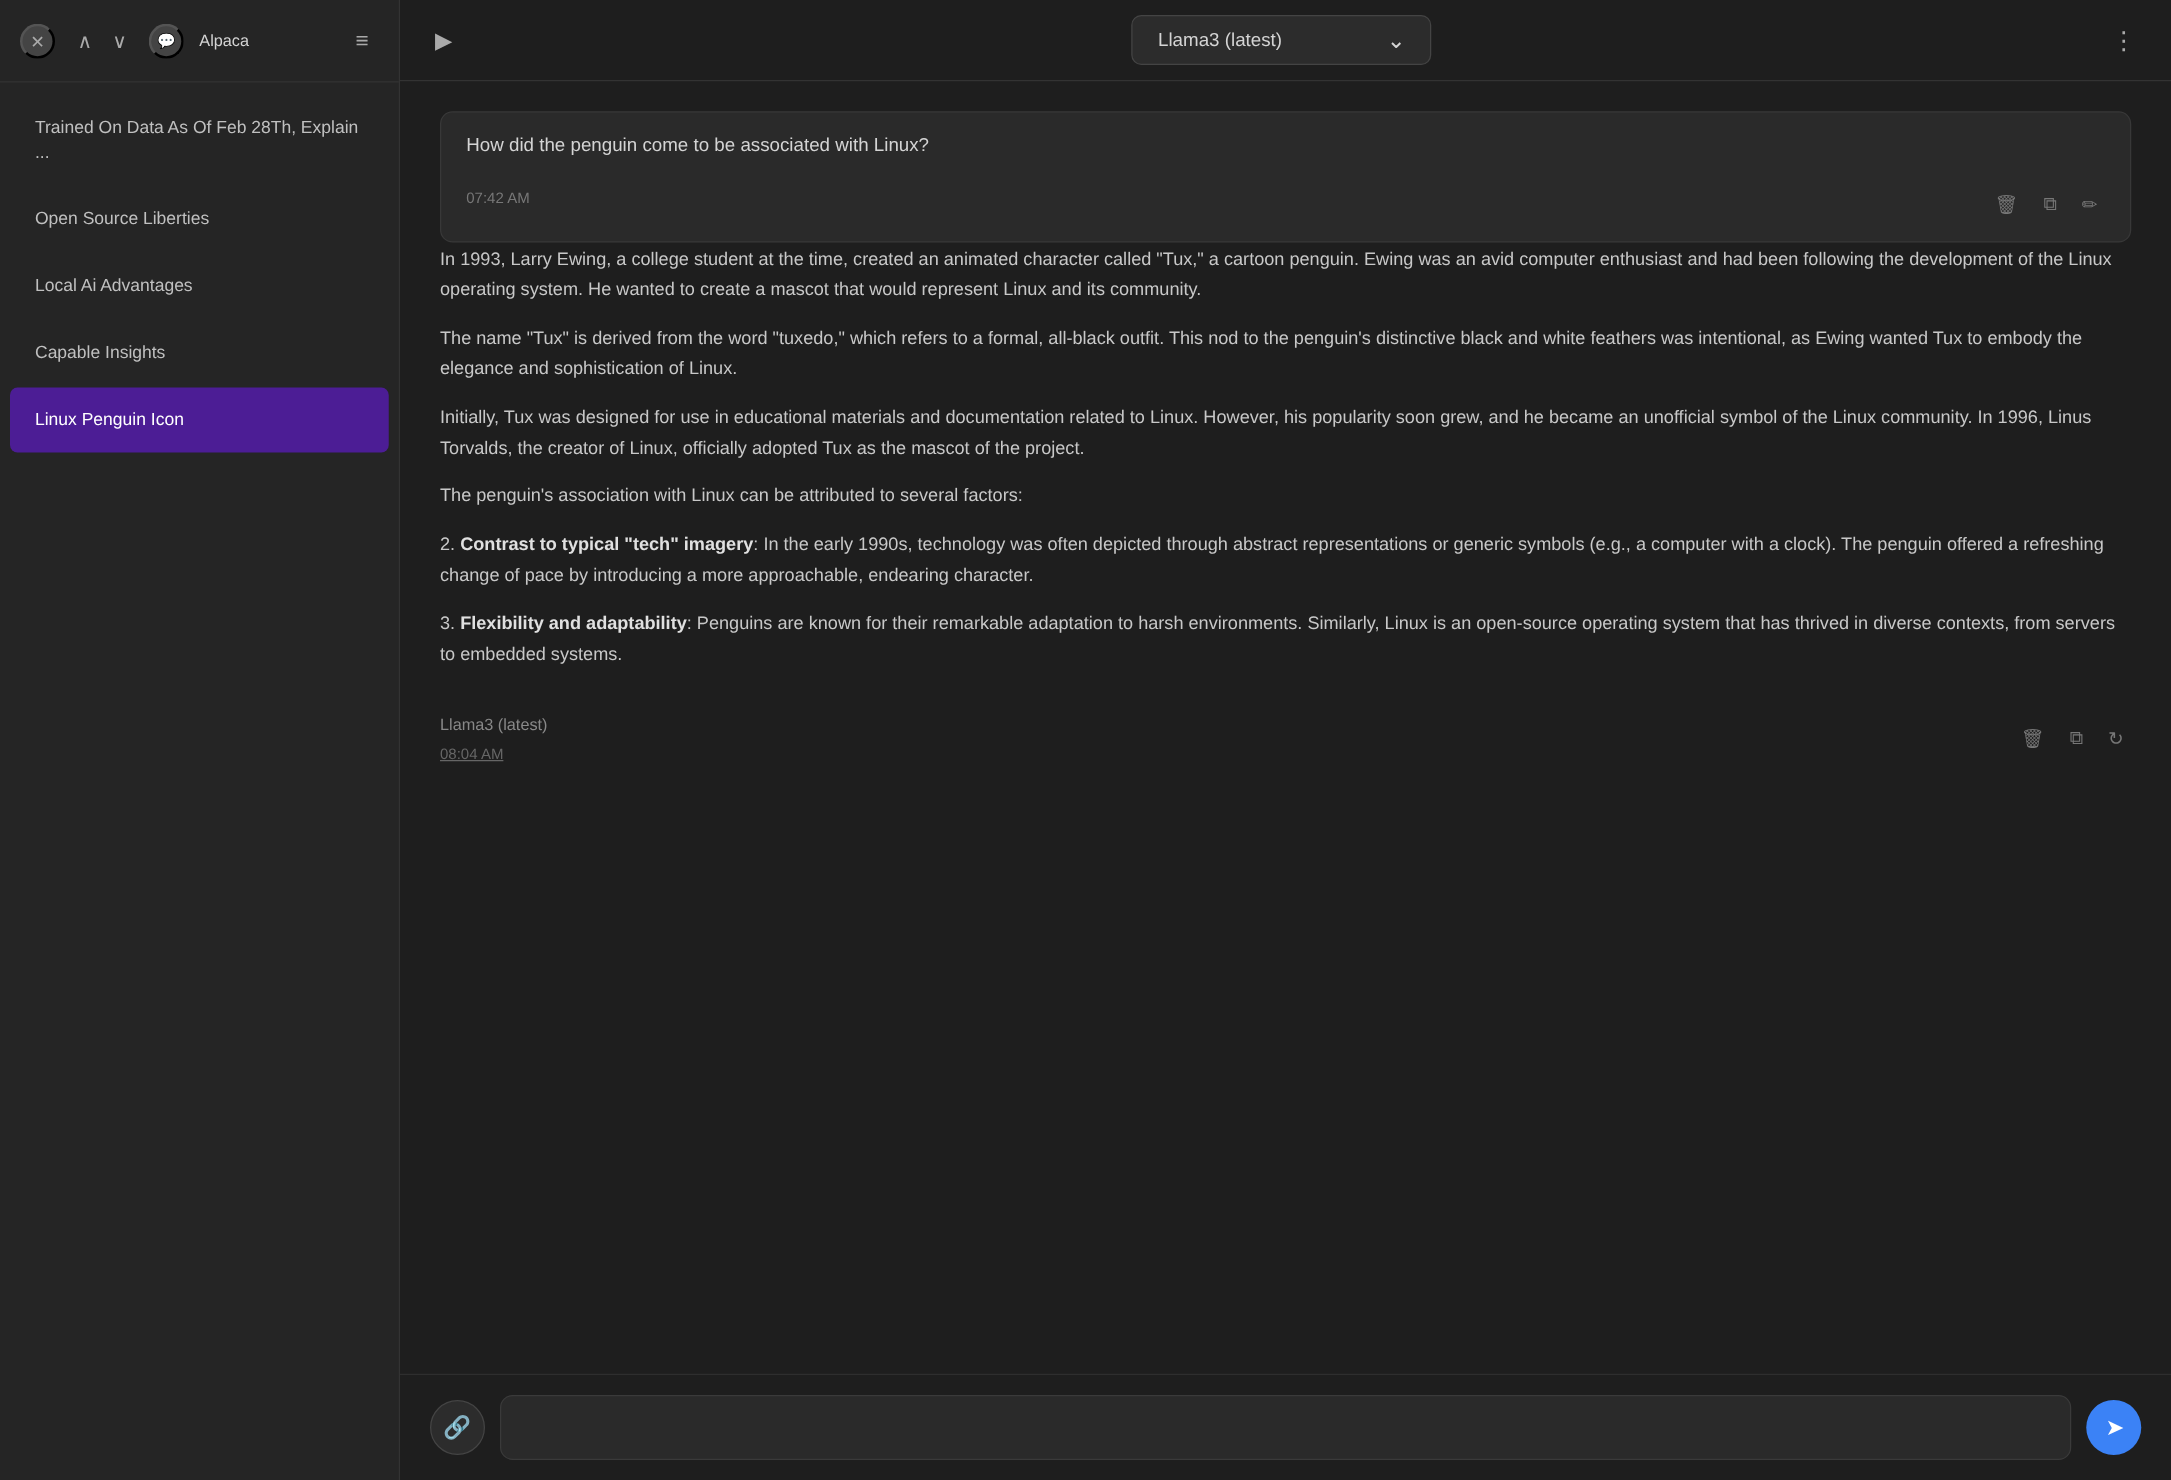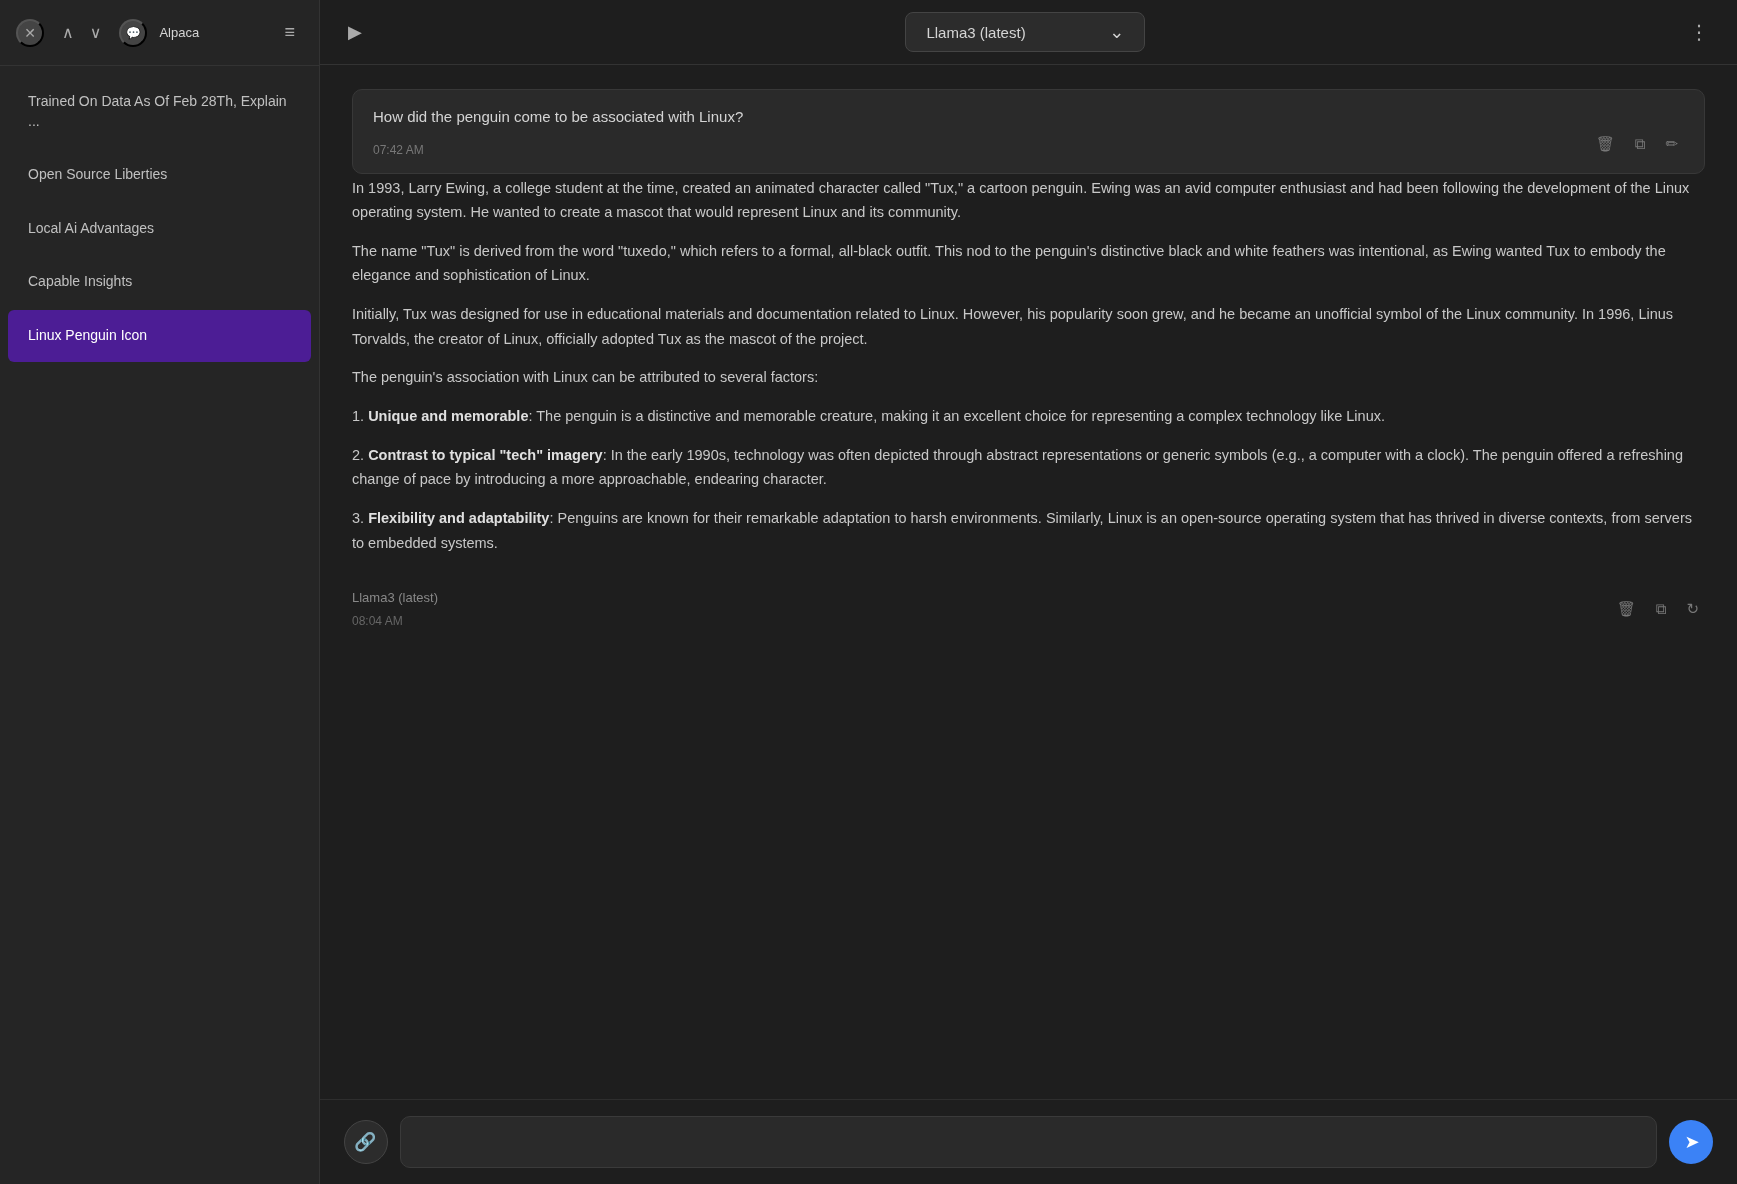--- a/index.html
+++ b/index.html
@@ -179,22 +179,22 @@
 
     .user-message-text {
       font-size: 15px;
       color: #d4d4d4;
       line-height: 1.5;
     }
 
     .user-message-footer {
       display: flex;
       justify-content: space-between;
-      align-items: flex-end;
-      margin-top: 2px;
+      align-items: flex-start;
+      margin-top: 22px;
     }
 
     .message-time {
       font-size: 12px;
       color: #777;
     }
 
     .message-actions {
       display: flex;
       gap: 8px;
@@ -245,20 +245,21 @@
     }
 
     .ai-model-name {
       font-size: 13px;
       color: #888;
     }
 
     .ai-model-time {
       font-size: 12px;
       color: #666;
+      text-decoration: underline;
     }
 
     
     .input-area {
       padding: 16px 24px;
       border-top: 1px solid #2e2e2e;
       display: flex;
       align-items: center;
       gap: 12px;
     }
@@ -393,23 +394,20 @@
         </div>
       </div>
     </div>
 
     <div class="ai-response">
       <p>In 1993, Larry Ewing, a college student at the time, created an animated character called "Tux," a cartoon penguin. Ewing was an avid computer enthusiast and had been following the development of the Linux operating system. He wanted to create a mascot that would represent Linux and its community.</p>
       <p>The name "Tux" is derived from the word "tuxedo," which refers to a formal, all-black outfit. This nod to the penguin's distinctive black and white feathers was intentional, as Ewing wanted Tux to embody the elegance and sophistication of Linux.</p>
       <p>Initially, Tux was designed for use in educational materials and documentation related to Linux. However, his popularity soon grew, and he became an unofficial symbol of the Linux community. In 1996, Linus Torvalds, the creator of Linux, officially adopted Tux as the mascot of the project.</p>
       <p>The penguin's association with Linux can be attributed to several factors:</p>
       <p>
-        <span>1. </span><strong>Unique and memorable</strong><span>: The penguin is a distinctive and memorable creature, making it an excellent choice for representing a complex technology like Linux.</span>
-      </p>
-      <p>
         <span>2. </span><strong>Contrast to typical "tech" imagery</strong><span>: In the early 1990s, technology was often depicted through abstract representations or generic symbols (e.g., a computer with a clock). The penguin offered a refreshing change of pace by introducing a more approachable, endearing character.</span>
       </p>
       <p>
         <span>3. </span><strong>Flexibility and adaptability</strong><span>: Penguins are known for their remarkable adaptation to harsh environments. Similarly, Linux is an open-source operating system that has thrived in diverse contexts, from servers to embedded systems.</span>
       </p>
 
       <div class="ai-response-footer">
         <div class="ai-model-info">
           <span class="ai-model-name">Llama3 (latest)</span>
           <span class="ai-model-time">08:04 AM</span>

